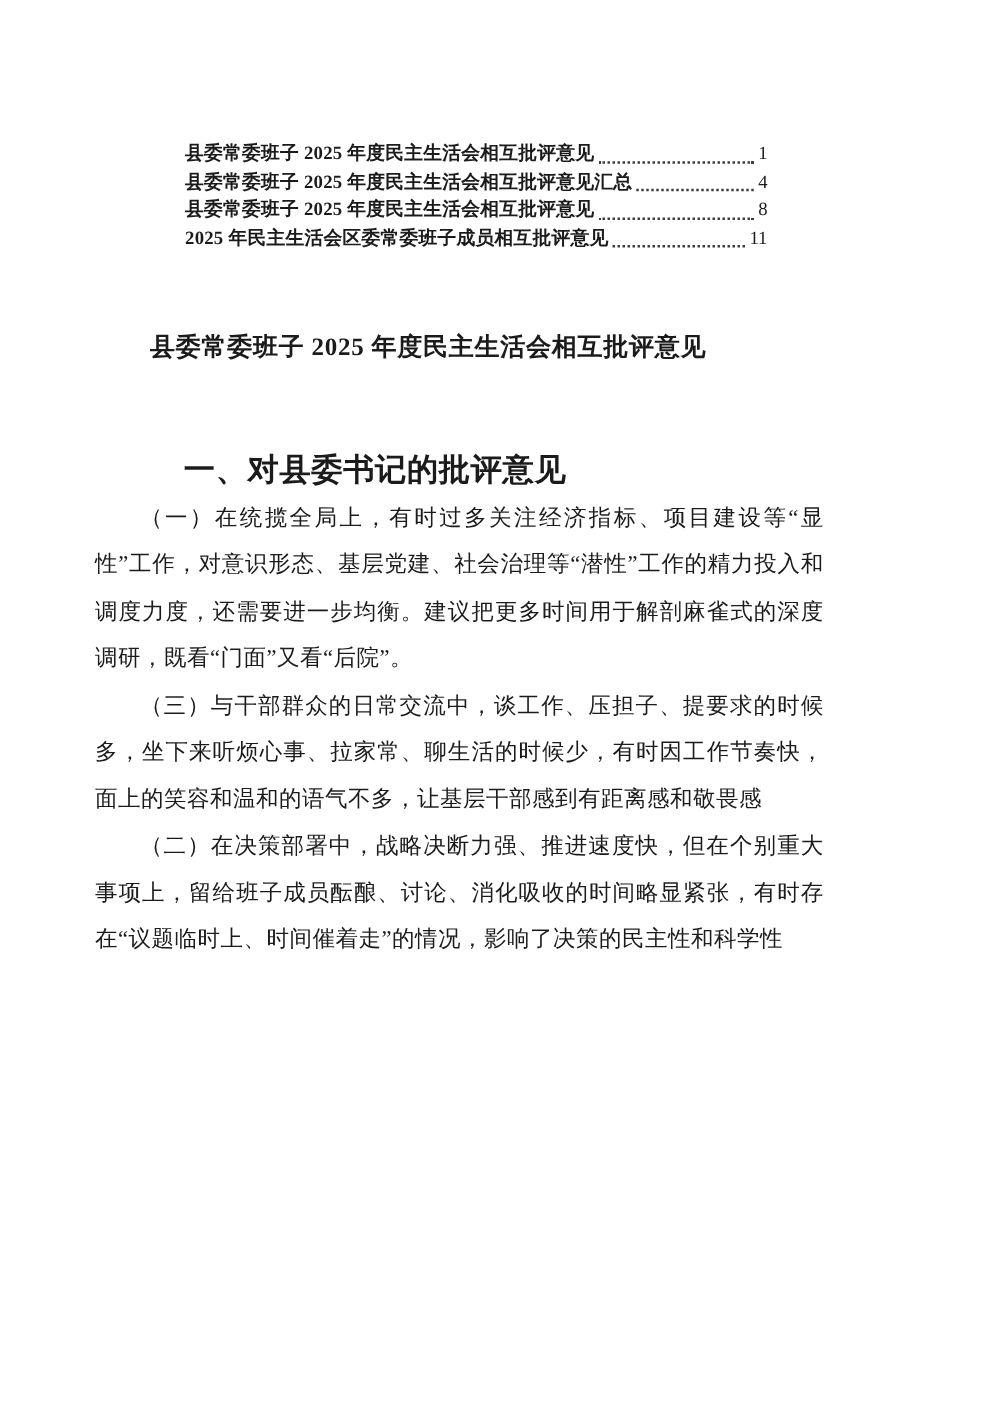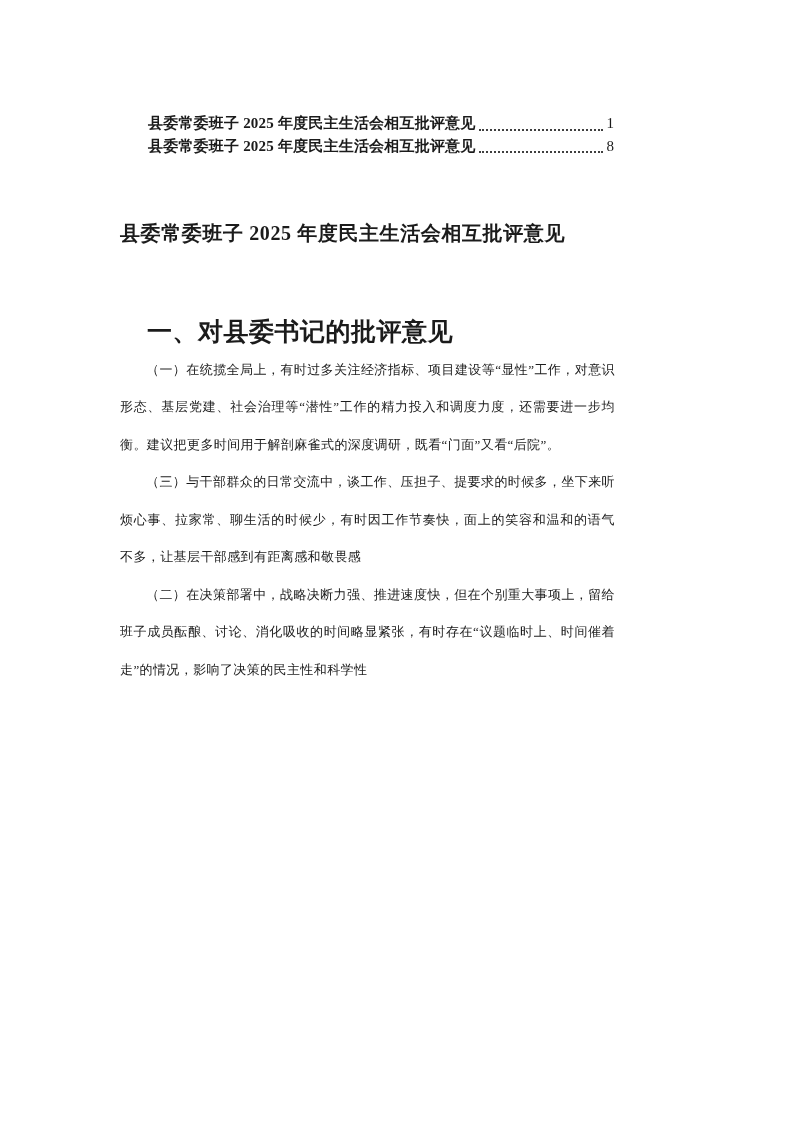--- a/index.html
+++ b/index.html
@@ -57,44 +57,54 @@
   }
   .section-heading {
     margin: 66px 120px 0 120px;
     font-size: 25px;
     font-weight: bold;
     line-height: 37.5px;
     text-indent: 27px;
     letter-spacing: 0.5px;
   }
   .body-par {
-    margin: 0 120px;
-    font-size: 13px;
+    margin: 0 76px;
+    font-size: 18px;
     font-weight: normal;
     line-height: 37.5px;
     text-align: justify;
     text-indent: 2em;
     letter-spacing: 0.4px;
   }
 </style>
 </head>
 <body>
 
 <div class="page">
 
   <nav class="toc">
     <div class="toc-row">
       <span class="toc-label">县委常委班子 2025 年度民主生活会相互批评意见</span>
       <span class="toc-dots"></span>
       <span class="toc-page">1</span>
     </div>
     <div class="toc-row">
+      <span class="toc-label">县委常委班子 2025 年度民主生活会相互批评意见汇总</span>
+      <span class="toc-dots"></span>
+      <span class="toc-page">4</span>
+    </div>
+    <div class="toc-row">
       <span class="toc-label">县委常委班子 2025 年度民主生活会相互批评意见</span>
       <span class="toc-dots"></span>
       <span class="toc-page">8</span>
+    </div>
+    <div class="toc-row">
+      <span class="toc-label">2025 年民主生活会区委常委班子成员相互批评意见</span>
+      <span class="toc-dots"></span>
+      <span class="toc-page">11</span>
     </div>
   </nav>
 
   <h1 class="doc-title">县委常委班子 2025 年度民主生活会相互批评意见</h1>
 
   <h2 class="section-heading">一、对县委书记的批评意见</h2>
 
   <p class="body-par">（一）在统揽全局上，有时过多关注经济指标、项目建设等“显性”工作，对意识形态、基层党建、社会治理等“潜性”工作的精力投入和调度力度，还需要进一步均衡。建议把更多时间用于解剖麻雀式的深度调研，既看“门面”又看“后院”。</p>
   <p class="body-par">（三）与干部群众的日常交流中，谈工作、压担子、提要求的时候多，坐下来听烦心事、拉家常、聊生活的时候少，有时因工作节奏快，面上的笑容和温和的语气不多，让基层干部感到有距离感和敬畏感</p>
   <p class="body-par">（二）在决策部署中，战略决断力强、推进速度快，但在个别重大事项上，留给班子成员酝酿、讨论、消化吸收的时间略显紧张，有时存在“议题临时上、时间催着走”的情况，影响了决策的民主性和科学性</p>

